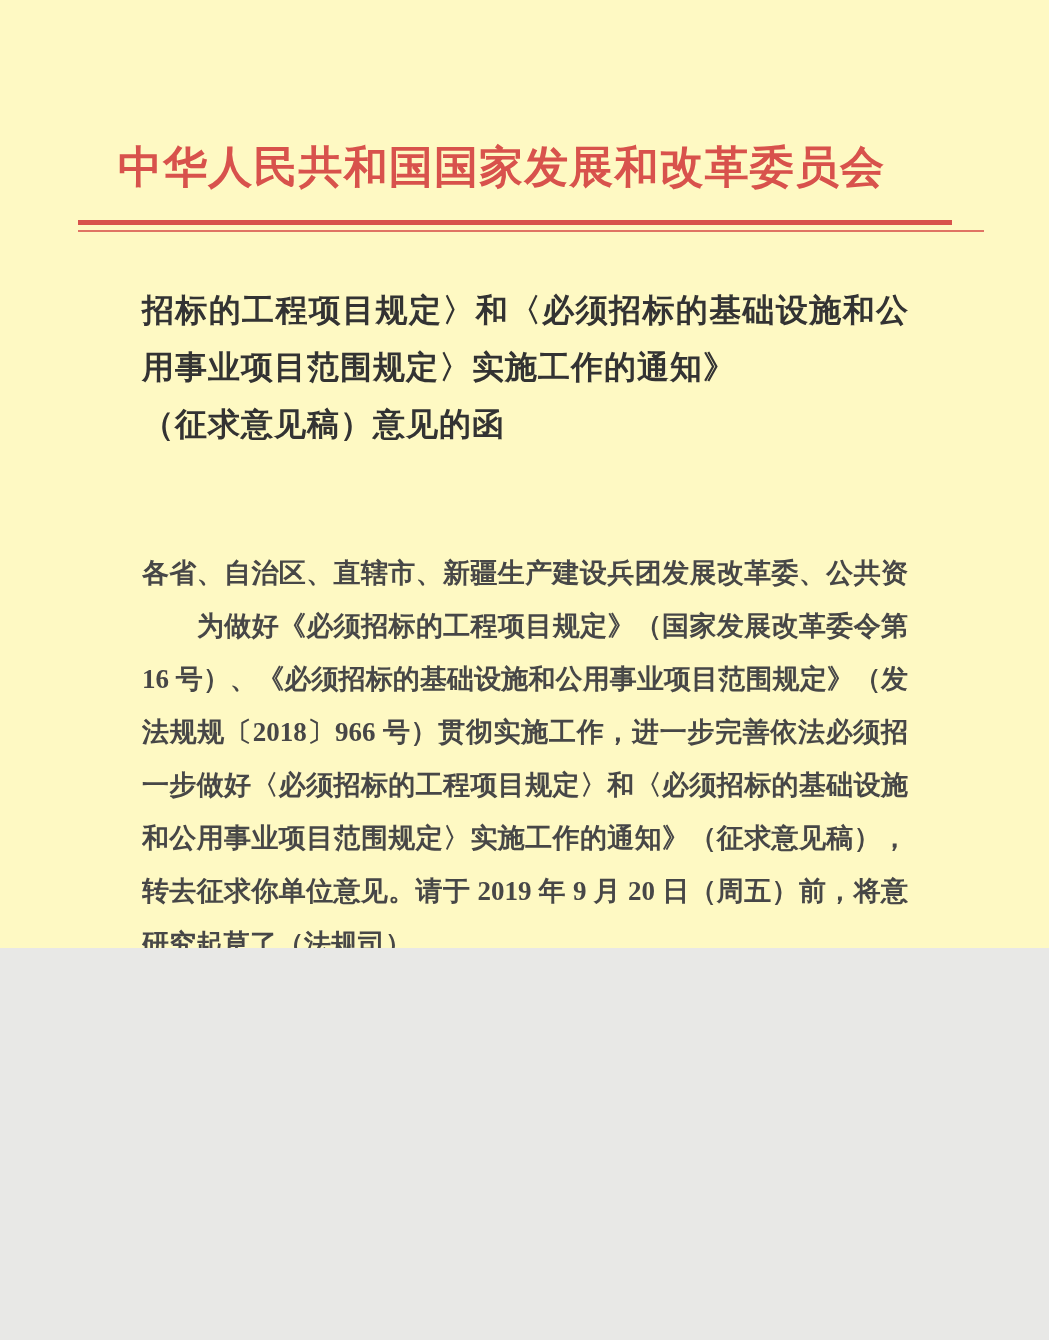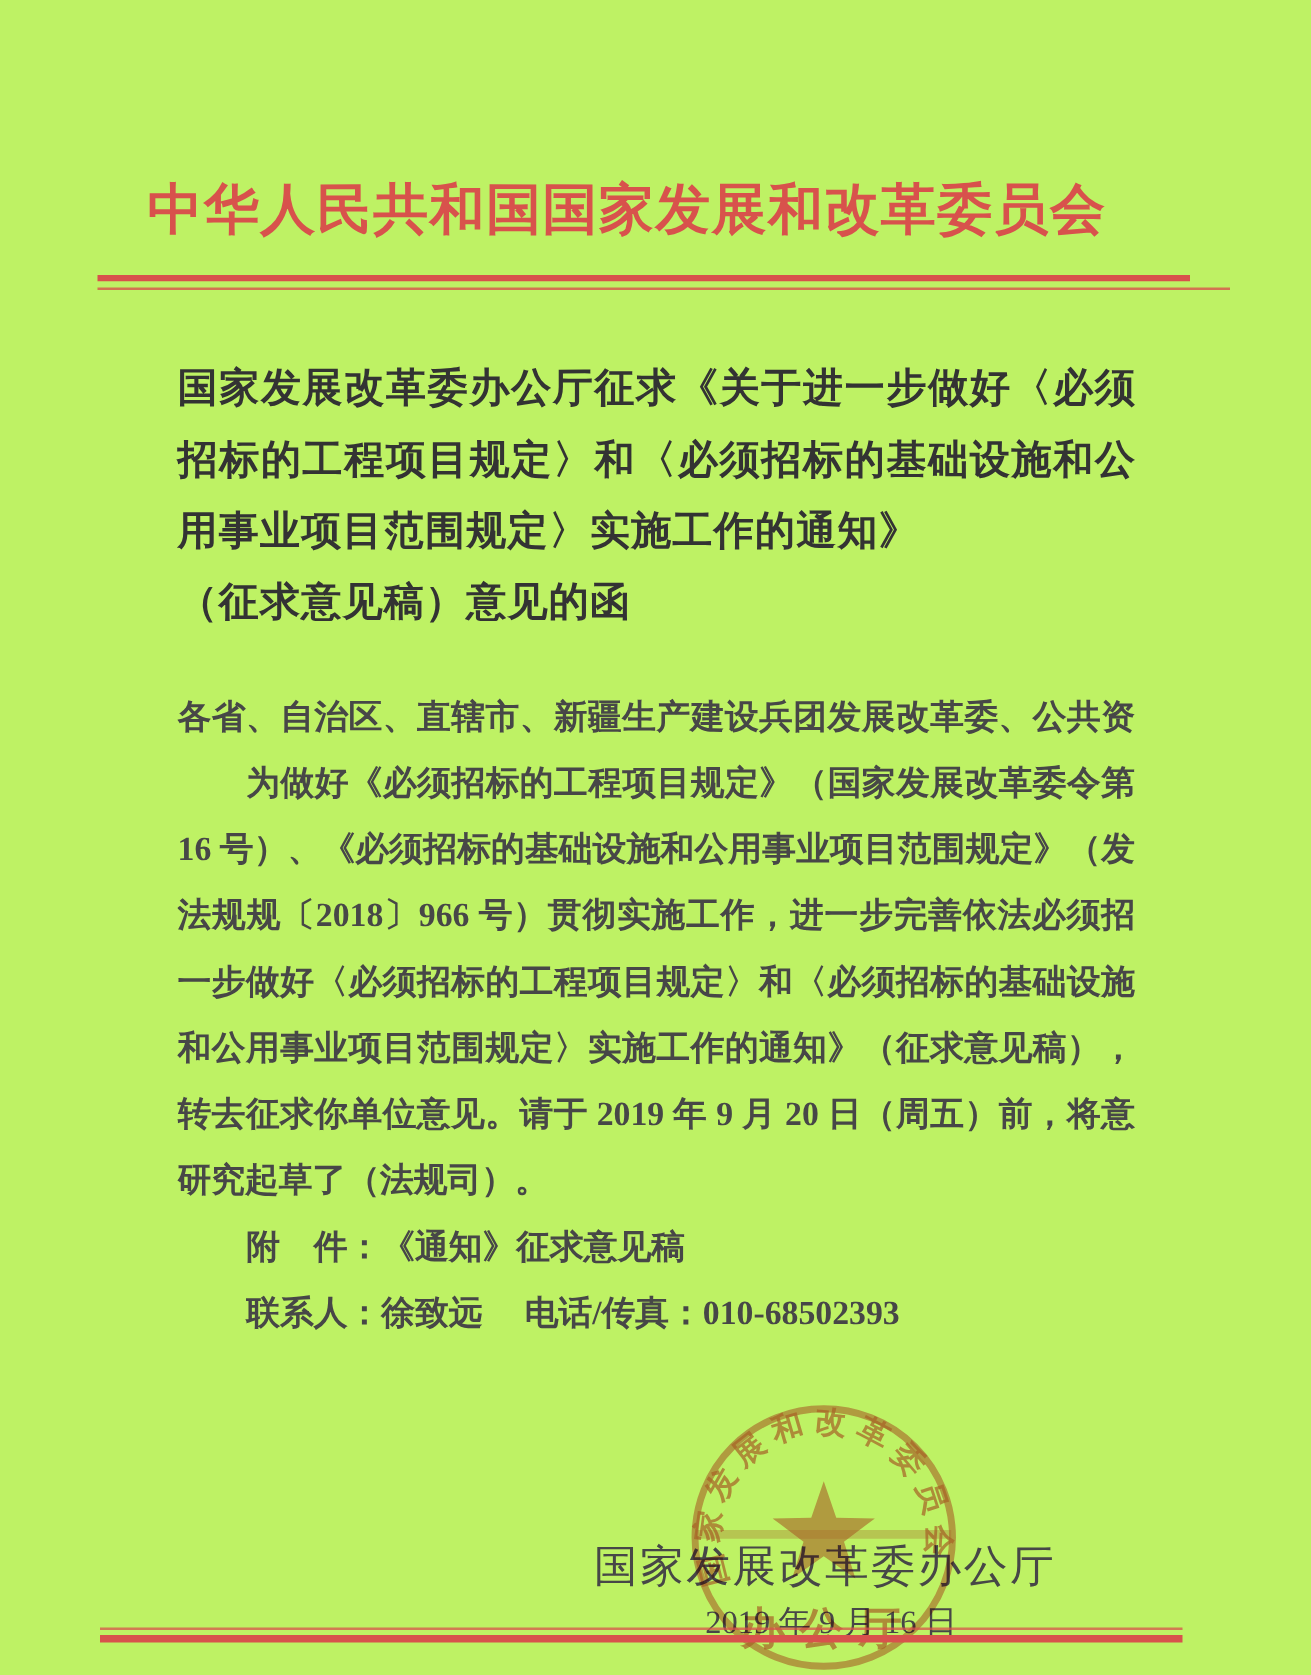--- a/index.html
+++ b/index.html
@@ -1,20 +1,20 @@
 <!DOCTYPE html>
 <html><head>
 <meta charset="utf-8">
 <style>
   html,body { margin:0; padding:0; background:#e8e8e6; }
   .page {
     position:relative;
-    width:1049px; height:1340px;
+    width:1049px; height:948px;
     margin:0 auto;
-    background:#bef264;
+    background:#fef9c3;
     overflow:hidden;
     font-family:"Liberation Serif","DejaVu Serif",serif;
   }
 
   
   .letterhead {
     position:absolute; top:136px; left:118px; width:766px;
     font-size:44px; font-weight:bold; color:#d8524c;
     text-align:justify; text-align-last:justify;
     line-height:1.45; white-space:nowrap0;
@@ -73,21 +73,20 @@
 <body>
 
 <div class="page">
 
   <div class="letterhead">中华人民共和国国家发展和改革委员会</div>
 
   <div class="sep sep-top-thick"></div>
   <div class="sep sep-top-thin"></div>
 
   <div class="title">
-    <div class="t-line flush">国家发展改革委办公厅征求《关于进一步做好〈必须</div>
     <div class="t-line flush">招标的工程项目规定〉和〈必须招标的基础设施和公</div>
     <div class="t-line center">用事业项目范围规定〉实施工作的通知》</div>
     <div class="t-line center">（征求意见稿）意见的函</div>
   </div>
 
   <div class="body-block">
     <div class="b-line flush">各省、自治区、直辖市、新疆生产建设兵团发展改革委、公共资</div>
     <div class="b-line flush indent">为做好《必须招标的工程项目规定》（国家发展改革委令第</div>
     <div class="b-line flush">16 号）、《必须招标的基础设施和公用事业项目范围规定》（发改</div>
     <div class="b-line flush">法规规〔2018〕966 号）贯彻实施工作，进一步完善依法必须招</div>

